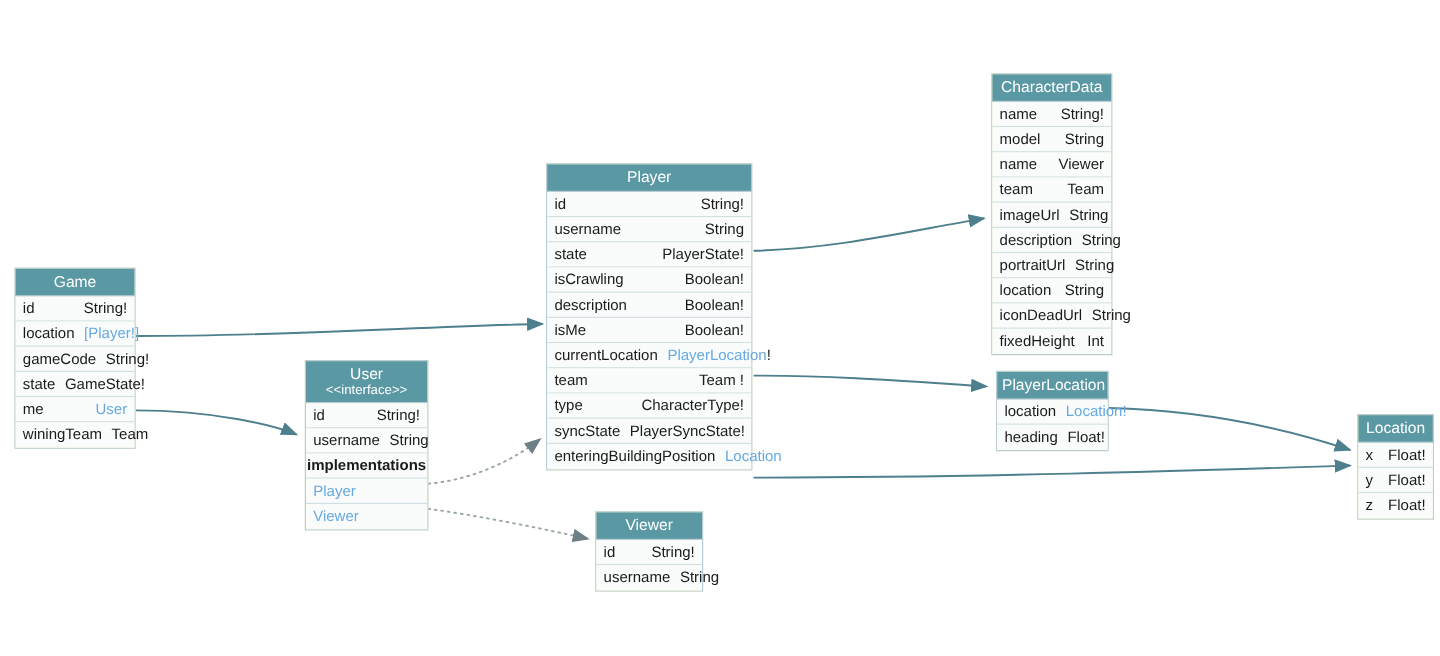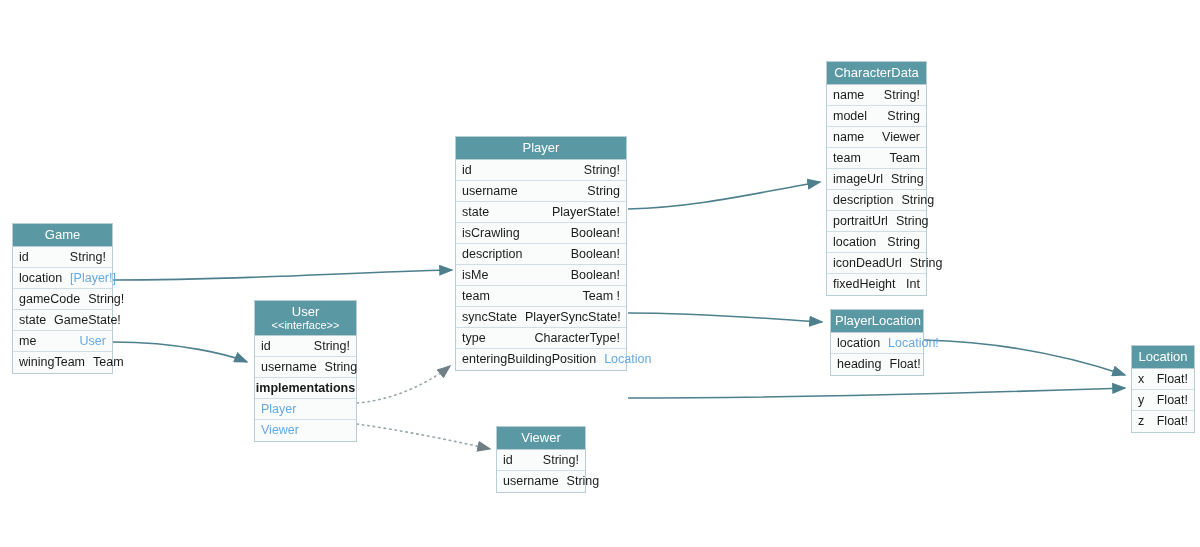--- a/index.html
+++ b/index.html
@@ -194,32 +194,36 @@
     </div>
     <div class="row">
       <span class="fname">description</span>
       <span class="ftype">Boolean!</span>
     </div>
     <div class="row">
       <span class="fname">isMe</span>
       <span class="ftype">Boolean!</span>
     </div>
     <div class="row">
+      <span class="fname">currentLocation</span>
+      <span class="ftype link"><span>PlayerLocation</span><span class="bang" style="color: rgb(26, 26, 26);">!</span></span>
+    </div>
+    <div class="row">
       <span class="fname">team</span>
       <span class="ftype">Team !</span>
     </div>
     <div class="row">
+      <span class="fname">type</span>
+      <span class="ftype">CharacterType!</span>
+    </div>
+    <div class="row">
       <span class="fname">syncState</span>
       <span class="ftype">PlayerSyncState!</span>
     </div>
     <div class="row">
-      <span class="fname">type</span>
-      <span class="ftype">CharacterType!</span>
-    </div>
-    <div class="row">
       <span class="fname">enteringBuildingPosition</span>
       <span class="ftype link">Location</span>
     </div>
   </div>
 
   <div class="entity" style="left:496px; top:426px; width:90px;">
     <div class="entity-header">Viewer</div>
     <div class="row">
       <span class="fname">id</span>
       <span class="ftype">String!</span>

